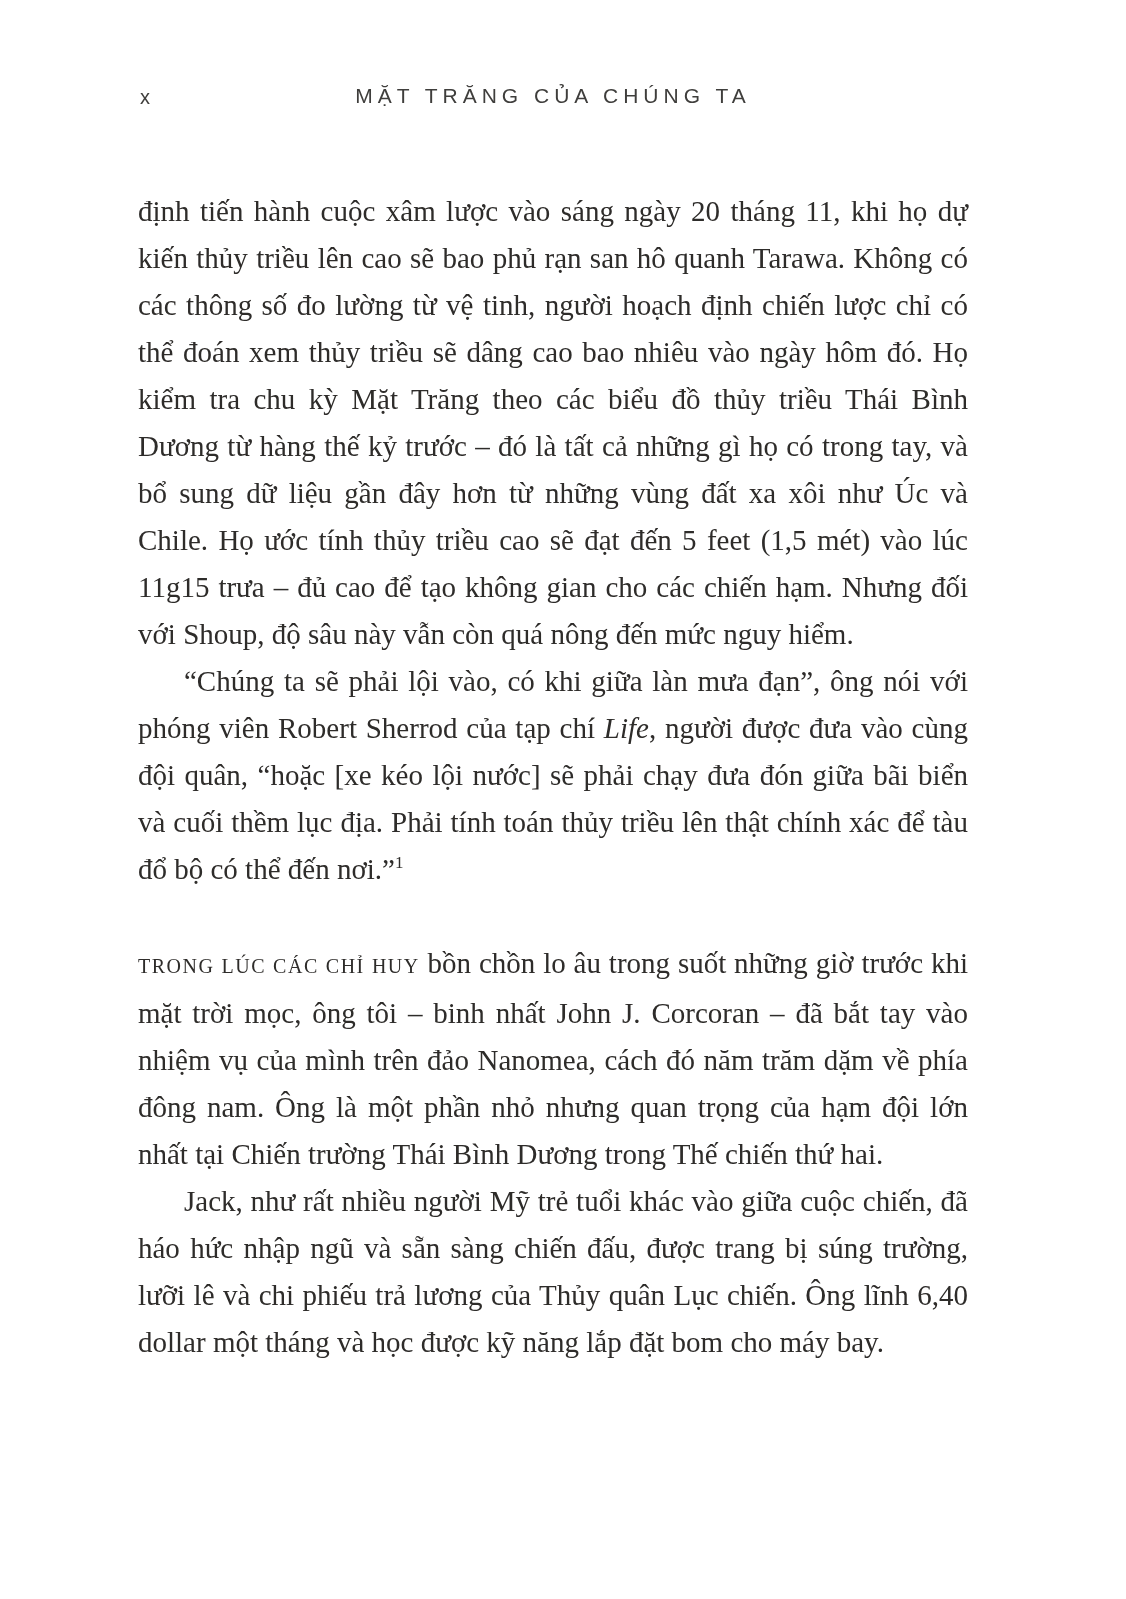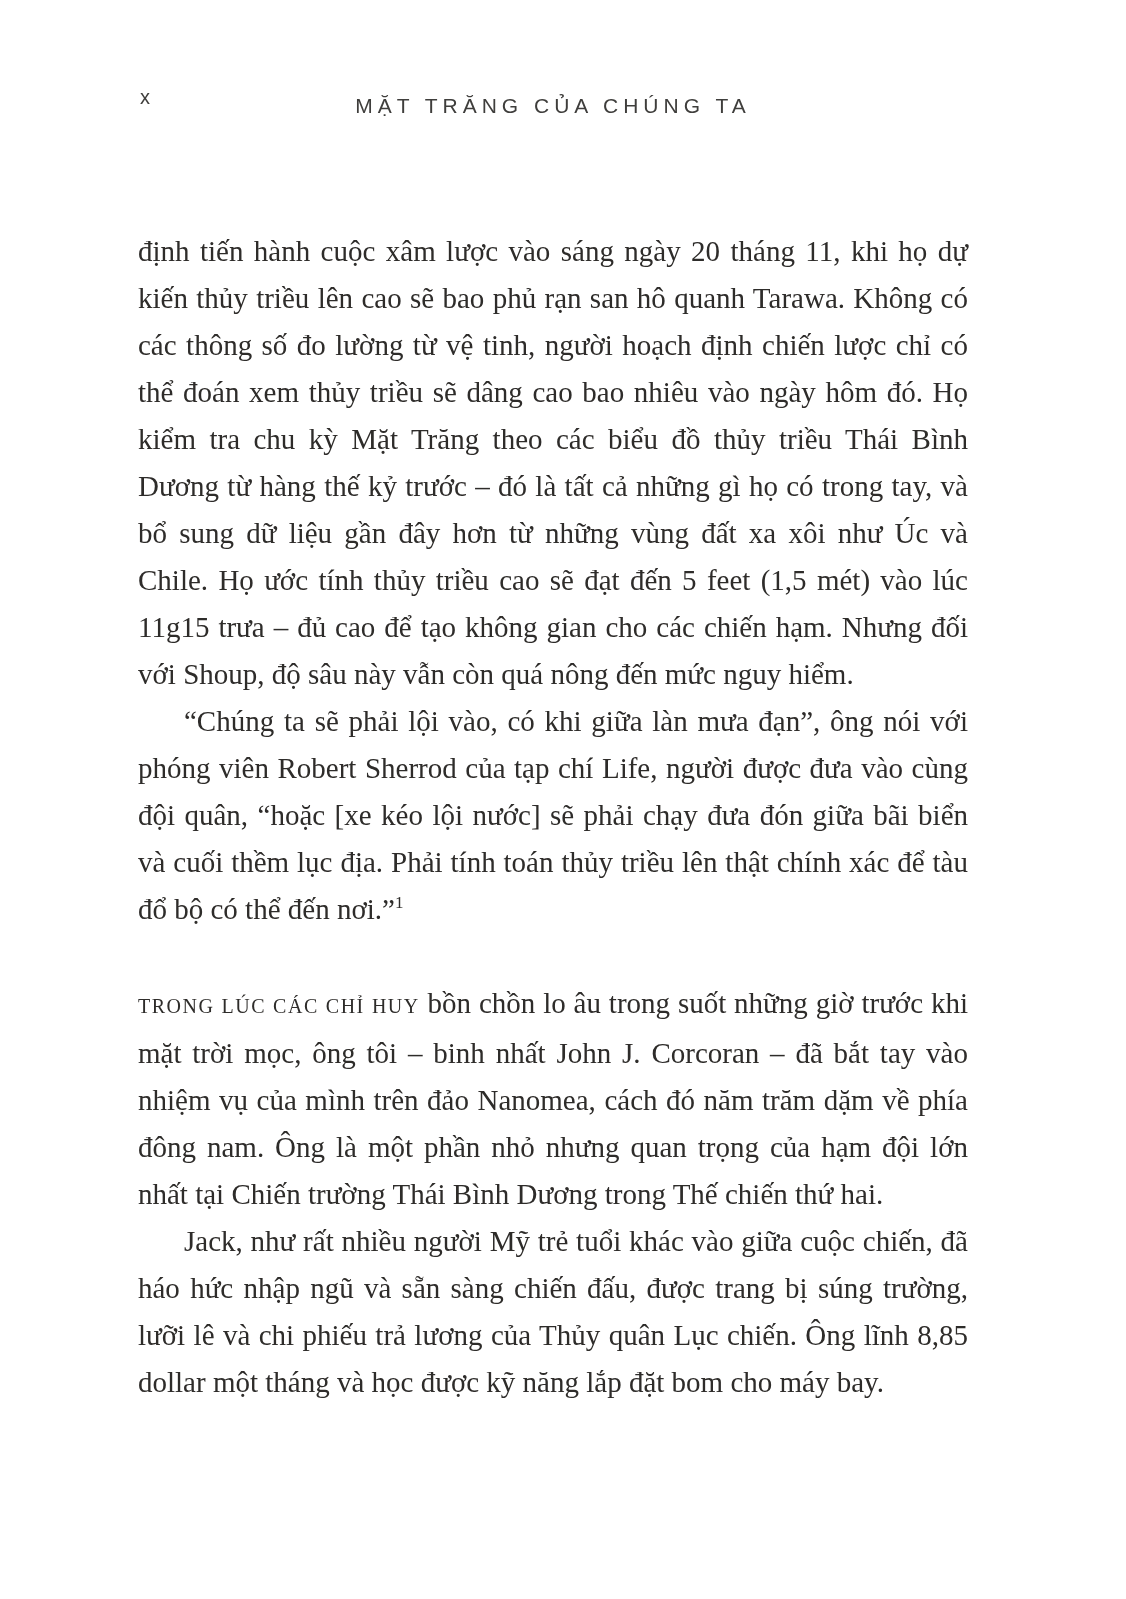--- a/index.html
+++ b/index.html
@@ -27,43 +27,44 @@
   .folio {
     position: absolute;
     left: 2px;
     top: 2px;
     font-size: 20px;
   }
   .running-title {
     position: absolute;
     left: 0;
     right: 0;
-    top: 10px;
+    top: 0;
     text-align: center;
     font-size: 21px;
     letter-spacing: 5px;
   }
   .text-block {
-    margin-top: 116px;
+    margin-top: 76px;
     font-size: 29px;
     line-height: 47px;
     text-align: justify;
     text-justify: inter-word;
   }
   .para {
     margin: 0;
   }
   .para.indent {
     text-indent: 46px;
   }
   .para.section-start {
     margin-top: 47px;
   }
   .run { }
   .italic {
+    font-style: italic;
   }
   .smallcaps {
     font-size: 20px;
     letter-spacing: 1.5px;
   }
   sup.fnref {
     font-size: 17px;
     line-height: 0;
     vertical-align: super;
   }
@@ -79,17 +80,17 @@
   </header>
 
   <main class="text-block">
 
     <p class="para"><span class="run">định tiến hành cuộc xâm lược vào sáng ngày 20 tháng 11, khi họ dự kiến thủy triều lên cao sẽ bao phủ rạn san hô quanh Tarawa. Không có các thông số đo lường từ vệ tinh, người hoạch định chiến lược chỉ có thể đoán xem thủy triều sẽ dâng cao bao nhiêu vào ngày hôm đó. Họ kiểm tra chu kỳ Mặt Trăng theo các biểu đồ thủy triều Thái Bình Dương từ hàng thế kỷ trước – đó là tất cả những gì họ có trong tay, và bổ sung dữ liệu gần đây hơn từ những vùng đất xa xôi như Úc và Chile. Họ ước tính thủy triều cao sẽ đạt đến 5 feet (1,5 mét) vào lúc 11g15 trưa – đủ cao để tạo không gian cho các chiến hạm. Nhưng đối với Shoup, độ sâu này vẫn còn quá nông đến mức nguy hiểm.</span></p>
 
     <p class="para indent"><span class="run">“Chúng ta sẽ phải lội vào, có khi giữa làn mưa đạn”, ông nói với phóng viên Robert Sherrod của tạp chí </span><span class="run italic">Life</span><span class="run">, người được đưa vào cùng đội quân, “hoặc [xe kéo lội nước] sẽ phải chạy đưa đón giữa bãi biển và cuối thềm lục địa. Phải tính toán thủy triều lên thật chính xác để tàu đổ bộ có thể đến nơi.”</span><sup class="fnref">1</sup></p>
 
     <p class="para section-start"><span class="run smallcaps">TRONG LÚC CÁC CHỈ HUY</span><span class="run"> bồn chồn lo âu trong suốt những giờ trước khi mặt trời mọc, ông tôi – binh nhất John J. Corcoran – đã bắt tay vào nhiệm vụ của mình trên đảo Nanomea, cách đó năm trăm dặm về phía đông nam. Ông là một phần nhỏ nhưng quan trọng của hạm đội lớn nhất tại Chiến trường Thái Bình Dương trong Thế chiến thứ hai.</span></p>
 
-    <p class="para indent"><span class="run">Jack, như rất nhiều người Mỹ trẻ tuổi khác vào giữa cuộc chiến, đã háo hức nhập ngũ và sẵn sàng chiến đấu, được trang bị súng trường, lưỡi lê và chi phiếu trả lương của Thủy quân Lục chiến. Ông lĩnh 8,85 dollar một tháng và học được kỹ năng lắp đặt bom cho máy bay.</span></p>
+    <p class="para indent"><span class="run">Jack, như rất nhiều người Mỹ trẻ tuổi khác vào giữa cuộc chiến, đã háo hức nhập ngũ và sẵn sàng chiến đấu, được trang bị súng trường, lưỡi lê và chi phiếu trả lương của Thủy quân Lục chiến. Ông lĩnh 6,40 dollar một tháng và học được kỹ năng lắp đặt bom cho máy bay.</span></p>
 
   </main>
 
 </div>
 
 </body></html>

